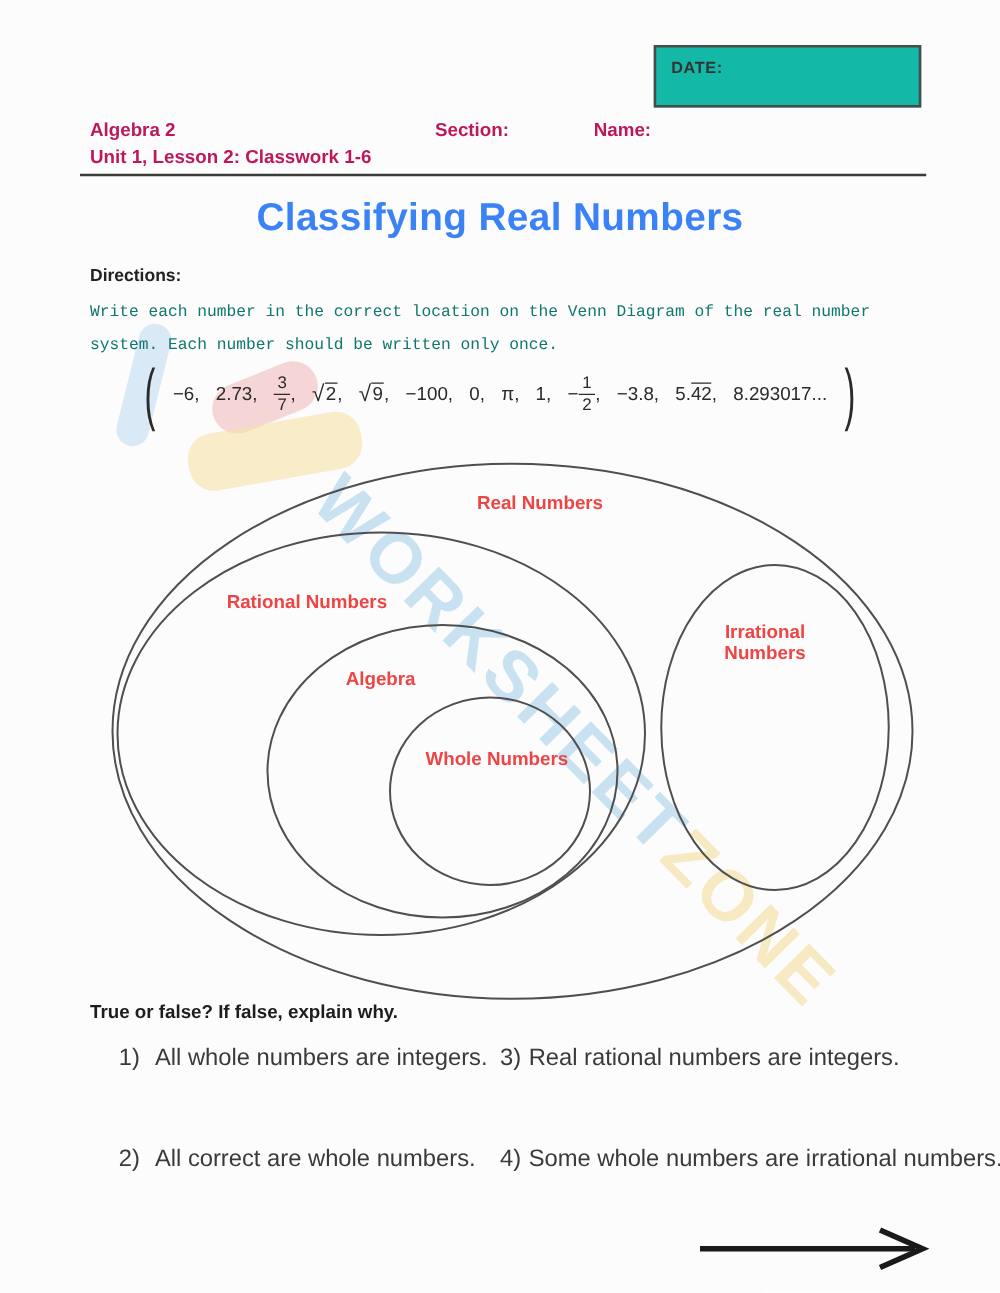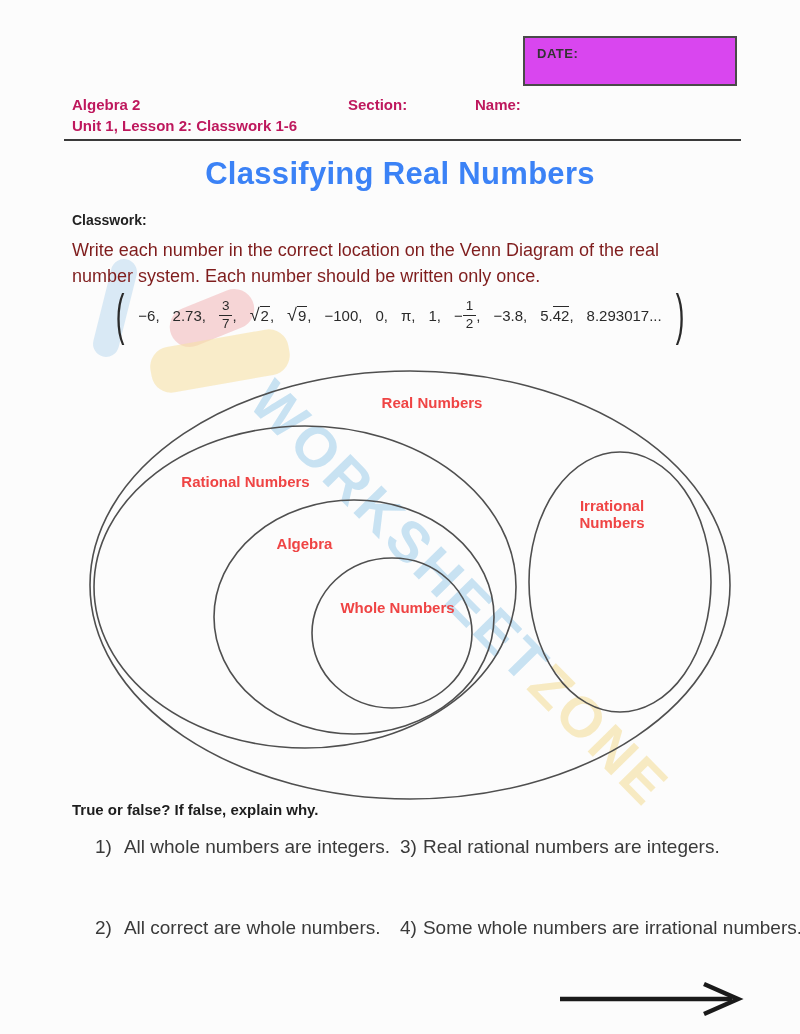--- a/index.html
+++ b/index.html
@@ -2,32 +2,32 @@
 <html><head>
 <meta charset="utf-8">
 <style>
   html,body{margin:0;padding:0;background:#ffffff;}
   .page{
     position:relative;width:800px;height:1034px;background:#fcfcfc;
     font-family:"Liberation Sans",sans-serif;color:#262626;overflow:hidden;
   }
   .abs{position:absolute;}
   
-  .date-box{left:523px;top:36px;width:210px;height:46px;border:2px solid #4a4a4a;background:#d946ef;}
+  .date-box{left:523px;top:36px;width:210px;height:46px;border:2px solid #4a4a4a;background:#14b8a6;}
   .date-box span{display:block;margin:8px 0 0 12px;font-size:13px;font-weight:bold;letter-spacing:.5px;color:#333;}
   .hdr{font-size:15px;font-weight:bold;color:#be185d;}
   .course{left:72px;top:96px;}
   .section-label{left:348px;top:96px;}
   .name-label{left:475px;top:96px;}
   .lesson{left:72px;top:117px;}
   .rule{left:64px;top:139px;width:677px;height:2px;background:#3a3a3a;}
   
   .title{left:0;top:156px;width:800px;text-align:center;font-size:31px;font-weight:bold;color:#3b82f6;letter-spacing:.3px;}
   .dir-label{left:72px;top:212px;font-size:14px;font-weight:bold;color:#222;}
-  .dir-text{left:72px;top:237px;width:648px;font-size:18px;line-height:26px;color:#7f1d1d;}
+  .dir-text{left:72px;top:237px;width:648px;font-size:13px;line-height:26px;color:#0f766e;font-family:Liberation Mono, monospace;}
   
   .logo-stroke{border-radius:20px;z-index:0;}
   .logo-blue{left:102px;top:258px;width:26px;height:100px;background:#cfe3f3;transform:rotate(14deg);opacity:.8;}
   .logo-pink{left:168px;top:298px;width:88px;height:40px;background:#f3c4c6;transform:rotate(-22deg);opacity:.7;}
   .logo-yellow{left:150px;top:338px;width:140px;height:46px;background:#f7e1a6;transform:rotate(-10deg);opacity:.6;}
   
   .num-set{left:0;top:299px;width:800px;display:flex;justify-content:center;align-items:center;gap:13px;
            font-size:15px;color:#2a2a2a;z-index:2;}
   .num-item{display:inline-flex;align-items:center;white-space:nowrap;}
   .set-delim{display:inline-block;font-size:26px;font-weight:400;transform:scaleY(2.1);padding:0 1px;color:#2a2a2a;}
@@ -77,21 +77,21 @@
   <div class="abs date-box">
     <span>DATE:</span>
   </div>
   <div class="abs hdr course">Algebra 2</div>
   <div class="abs hdr section-label">Section:</div>
   <div class="abs hdr name-label">Name:</div>
   <div class="abs hdr lesson">Unit 1, Lesson 2: Classwork 1-6</div>
   <div class="abs rule"></div>
 
   <div class="abs title">Classifying Real Numbers</div>
-  <div class="abs dir-label">Classwork:</div>
+  <div class="abs dir-label">Directions:</div>
   <div class="abs dir-text">Write each number in the correct location on the Venn Diagram of the real number system.  Each number should be written only once.</div>
 
   <div class="abs num-set">
     <span class="set-delim">(</span>
     <span class="num-item">−6,</span>
     <span class="num-item">2.73,</span>
     <span class="num-item">
       <span class="frac">
         <span class="fnum">3</span>
         <span class="fden">7</span>

